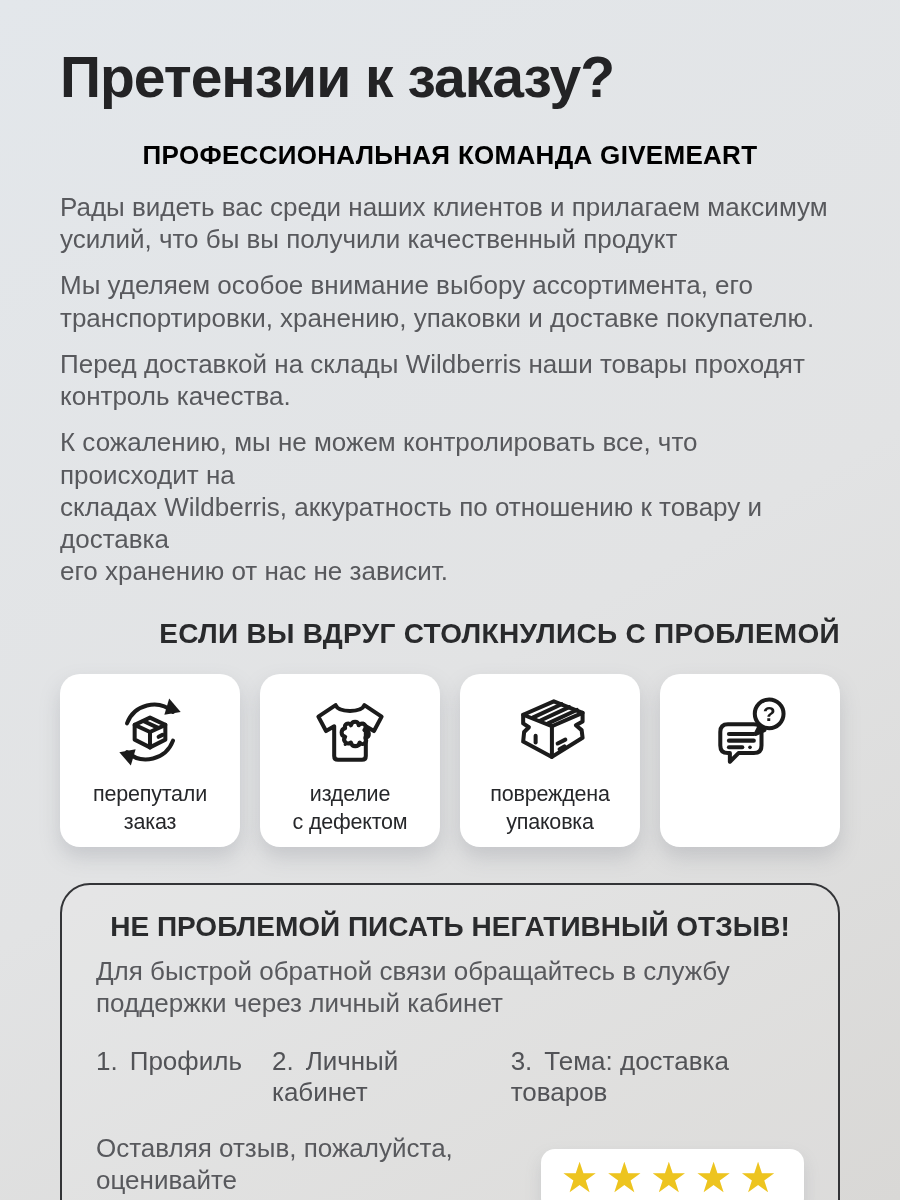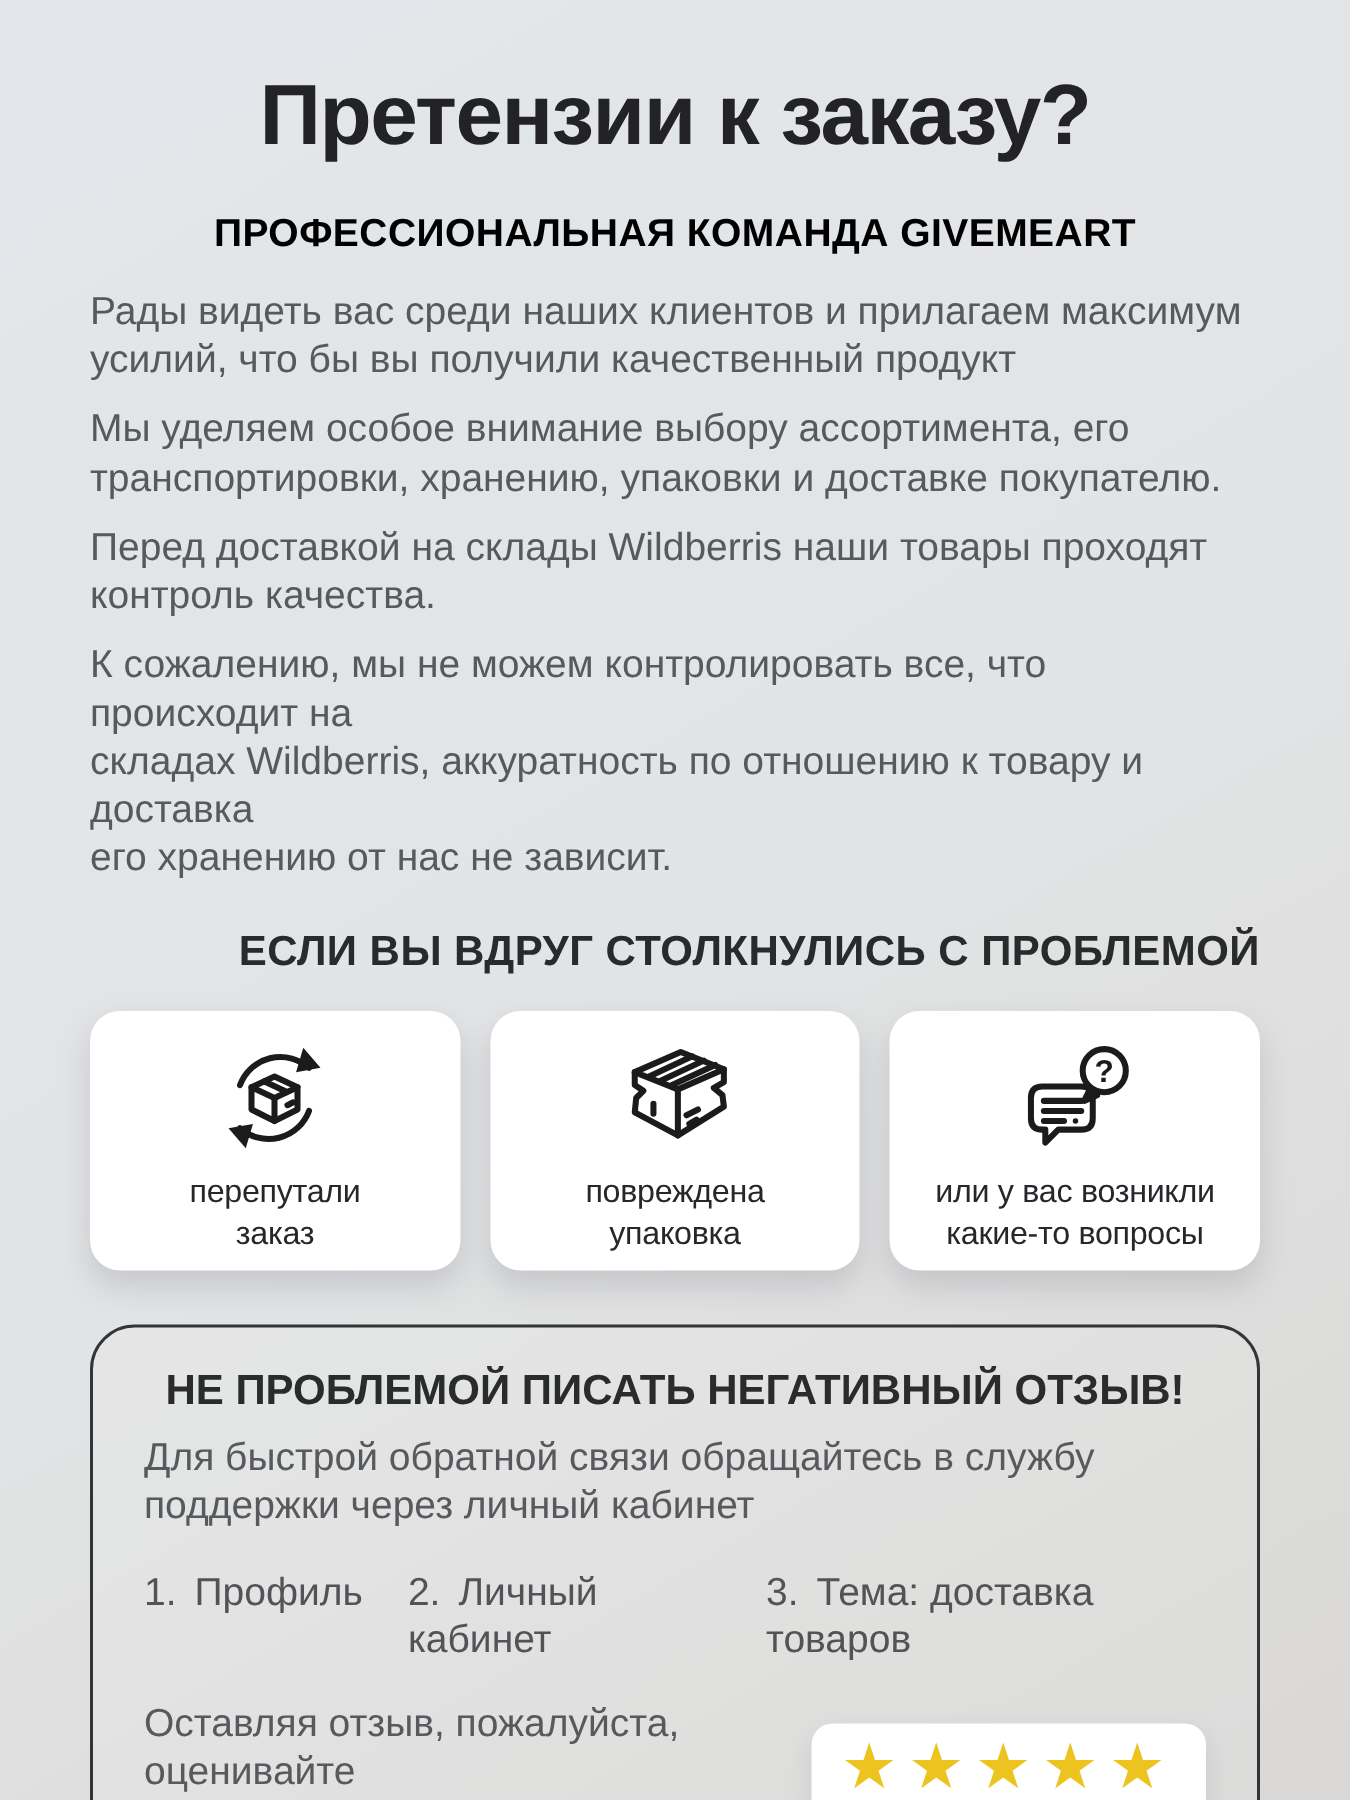--- a/index.html
+++ b/index.html
@@ -10,21 +10,20 @@
     overflow: hidden;
     color: #242426;
   }
   .page { width: 900px; height: 1200px; padding: 0 60px; }
 
   .main-title {
     padding-top: 44px;
     font-size: 57px;
     font-weight: 700;
     letter-spacing: -1px;
-    text-align: center;
     color: #232325;
   }
   .subtitle {
     margin-top: 30px;
     font-size: 26px;
     font-weight: 700;
     letter-spacing: .3px;
     text-align: center;
     color: #000000;
   }
@@ -159,20 +158,31 @@
         <path class="icon-stroke" d="M48 33 L64 40.5 L48 48 L32 40.5 Z"></path>
         <path class="icon-stroke" d="M32 40.5 L32 56 L48 64 L48 48"></path>
         <path class="icon-stroke" d="M64 40.5 L64 56 L48 64"></path>
         <path class="icon-stroke" d="M41 36.5 L56 43.5"></path>
         <path class="icon-stroke" d="M57 53 L61 51"></path>
       </svg>
       <div class="card-label">перепутали
 заказ</div>
     </div>
 
+    <div class="card">
+      <svg viewBox="0 0 96 96" aria-hidden="true">
+        <path class="icon-stroke" d="M33 20 L15 32 L23 47 L31.5 42 L31.5 73 Q31.5 77 35.5 77 L60.5 77 Q64.5 77 64.5 73 L64.5 42 L73 47 L81 32 L63 20 C60 28 36 28 33 20 Z"></path>
+        <path class="icon-stroke" d="M49 41 c1 -5 8 -5 8 0 c4 -4 10 0 6 5 c6 0 6 7 1 8 c3 5 -3 9 -6 5 c-1 5 -8 5 -9 0 c-5 3 -9 -2 -6 -6 c-5 -1 -5 -8 0 -9 c-2 -4 4 -7 6 -3 z"></path>
+        <circle class="icon-fill" cx="62" cy="39" r="1.8"></circle>
+        <circle class="icon-fill" cx="43" cy="61" r="1.6"></circle>
+        <circle class="icon-fill" cx="58" cy="62" r="1.4"></circle>
+      </svg>
+      <div class="card-label">изделие
+с дефектом</div>
+    </div>
 
     <div class="card">
       <svg viewBox="0 0 96 96" aria-hidden="true">
         <path class="icon-stroke" d="M20 30 L52 16 L82 28 L50 42 Z"></path>
         <path class="icon-stroke" d="M60 19 L30 33"></path>
         <path class="icon-stroke" d="M68 22 L38 36"></path>
         <path class="icon-stroke" d="M76 25 L46 39"></path>
         <path class="icon-stroke" d="M20 30 L20 39 L26 43 L21 48 L20 58 L50 74 L50 42"></path>
         <path class="icon-stroke" d="M82 28 L82 37 L75 41 L81 46 L82 54 L50 74"></path>
         <path class="icon-stroke" d="M56 60 L64 56"></path>
@@ -187,22 +197,20 @@
       <svg viewBox="0 0 96 96" aria-hidden="true">
         <path class="icon-stroke" d="M25 40 H52 Q60 40 60 48 V62 Q60 70 52 70 H36 L27 79 V70 H25 Q17 70 17 62 V48 Q17 40 25 40 Z"></path>
         <path class="icon-stroke" d="M26 50 H52"></path>
         <path class="icon-stroke" d="M26 57 H52"></path>
         <path class="icon-stroke" d="M26 64 H40"></path>
         <circle class="icon-fill" cx="48" cy="64" r="1.9"></circle>
         <circle class="icon-stroke" cx="68" cy="29" r="15" fill="#ffffff"></circle>
         <path class="icon-stroke" d="M58 42 L54 50 L63 46"></path>
         <text x="68" y="37" text-anchor="middle" font-size="22" font-weight="bold" fill="#1b1b1b" font-family="Liberation Sans, sans-serif">?</text>
       </svg>
-      <div class="card-label">или у вас возникли
-какие-то вопросы</div>
     </div>
 
   </div>
 
   <div class="notice">
     <h3 class="notice-header">НЕ ПРОБЛЕМОЙ ПИСАТЬ НЕГАТИВНЫЙ ОТЗЫВ!</h3>
     <p class="notice-body">Для быстрой обратной связи обращайтесь в службу
 поддержки через личный кабинет</p>
 
     <div class="steps">

